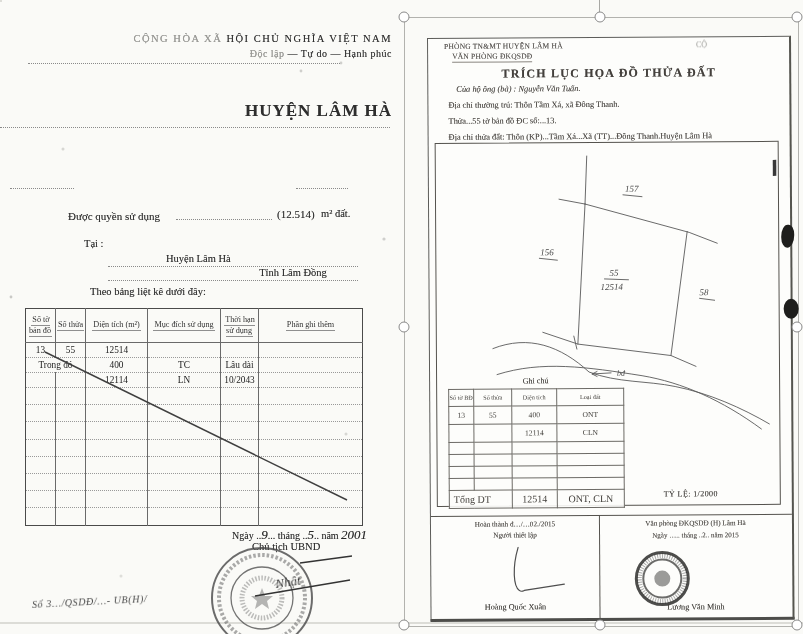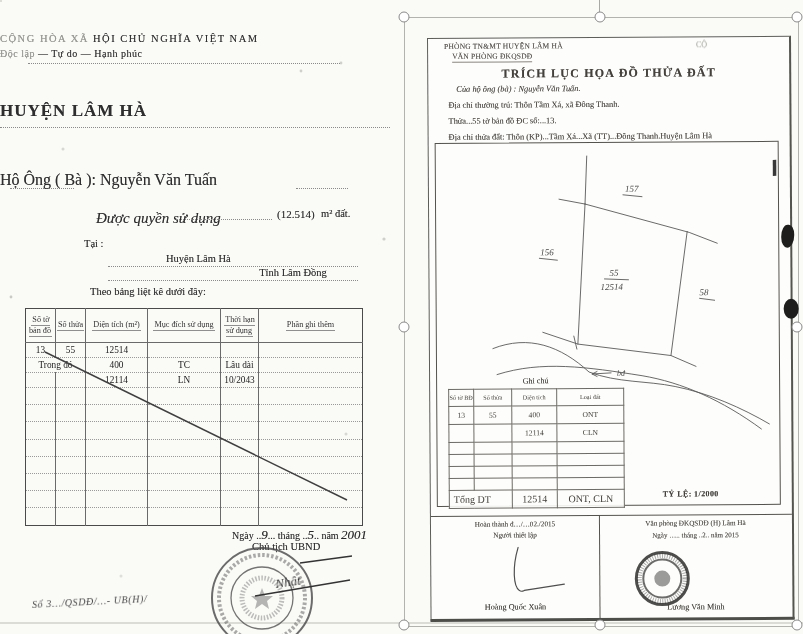--- a/index.html
+++ b/index.html
@@ -6,21 +6,21 @@
   body{
     width:803px;height:634px;position:relative;overflow:hidden;
     background:#fafaf7;
     font-family:"Liberation Serif", serif;
     color:#2e2e2e;
   }
   .abs{position:absolute;}
   .t{position:absolute;white-space:nowrap;}
   .scan{text-shadow:0 0 .6px rgba(60,60,60,.5);}
   .faded{color:#9b9b97;filter:blur(.4px);}
-  .ctr{left:0;width:392px;text-align:left;}
+  .ctr{left:0;width:392px;text-align:right;}
   .dotl{border-bottom:1.3px dotted #8a8a8a;}
 
   
   #left-doc{position:absolute;left:0;top:0;width:400px;height:634px;}
   .nat1{top:33px;font-size:10.5px;letter-spacing:1.5px;}
   .nat2{top:48px;font-size:10px;letter-spacing:.5px;}
   .issuer1{top:82px;font-size:10.5px;letter-spacing:3px;}
   .issuer2{top:101px;font-size:17px;font-weight:bold;letter-spacing:1px;}
   .cert-title{top:140px;font-size:20px;font-weight:bold;letter-spacing:4px;}
   .holder{top:171px;font-size:16px;}
@@ -89,24 +89,23 @@
 <div id="left-doc">
   <div class="t ctr nat1 scan"><span class="faded">CỘNG HÒA XÃ</span> <span>HỘI CHỦ NGHĨA VIỆT NAM</span></div>
   <div class="t ctr nat2 scan"><span class="faded">Độc lập</span> <span>— Tự do — Hạnh phúc</span></div>
   <div class="abs dotl" style="left:28px;top:47px;width:312px;height:16px;"></div>
 
   <div class="t ctr issuer2 scan">HUYỆN LÂM HÀ</div>
   <div class="abs dotl" style="left:0;top:111px;width:390px;height:16px;"></div>
 
 
   <div class="abs dotl" style="left:10px;top:172px;width:64px;height:16px;"></div>
-  <div class="t ctr holder scan">Hộ Ông ( Bà ): Nguyễn Văn Tuấn</div>
   <div class="abs dotl" style="left:296px;top:172px;width:52px;height:16px;"></div>
 
-  <div class="t scan" style="left:96px;top:210px;font-size:15px;font-style:italic;">Được quyền sử dụng</div>
+  <div class="t scan" style="left:68px;top:210px;font-size:11px;">Được quyền sử dụng</div>
   <div class="abs dotl" style="left:176px;top:206px;width:96px;height:13px;"></div>
   <div class="t scan" style="left:277px;top:208px;font-size:11px;">(12.514)</div>
   <div class="t scan" style="left:321px;top:208px;font-size:10.5px;">m² đất.</div>
 
   <div class="t scan" style="left:84px;top:238px;font-size:10.5px;">Tại :</div>
   <div class="abs dotl" style="left:108px;top:248px;width:250px;"><span class="scan" style="font-size:10.5px;margin-left:58px;">Huyện Lâm Hà</span></div>
   <div class="abs dotl" style="left:108px;top:262px;width:250px;text-align:center;"><span class="scan" style="font-size:10.5px;margin-left:120px;">Tỉnh Lâm Đồng</span></div>
 
   <div class="t scan" style="left:90px;top:286px;font-size:10.5px;">Theo bảng liệt kê dưới đây:</div>
 
@@ -344,21 +343,21 @@
           <td></td>
         </tr>
       <tr class="f">
         <td colspan="2" style="text-align:left;padding-left:4px;">Tổng DT</td>
         <td>12514</td>
         <td>ONT, CLN</td>
       </tr>
     </tbody>
   </table>
 
-  <div class="t scan" style="left:200px;top:452px;width:120px;text-align:center;font-size:8px;font-weight:bold;letter-spacing:.4px;color:#44413d;">TỶ LỆ: 1/2000</div>
+  <div class="t scan" style="left:200px;top:452px;width:120px;text-align:center;font-size:8px;font-weight:normal;letter-spacing:.4px;color:#44413d;">TỶ LỆ: 1/2000</div>
 
   <div class="abs fsep"></div>
   <div class="abs fdiv"></div>
 
   <div class="t fl f1 scan" style="top:482px;">Hoàn thành đ…/…02./2015</div>
   <div class="t fl f1 scan" style="top:493px;">Người thiết lập</div>
   <svg class="abs" style="left:55px;top:503px;width:90px;height:60px;" viewBox="0 0 90 60">
     <path d="M32,6 C26,26 27,45 33,49 C34,50 36,50 38,49 L78,43" fill="none" stroke="#4f4f4f" stroke-width="1.2" stroke-linecap="round"></path>
   </svg>
   <div class="t fl fname scan" style="top:564px;">Hoàng Quốc Xuân</div>

